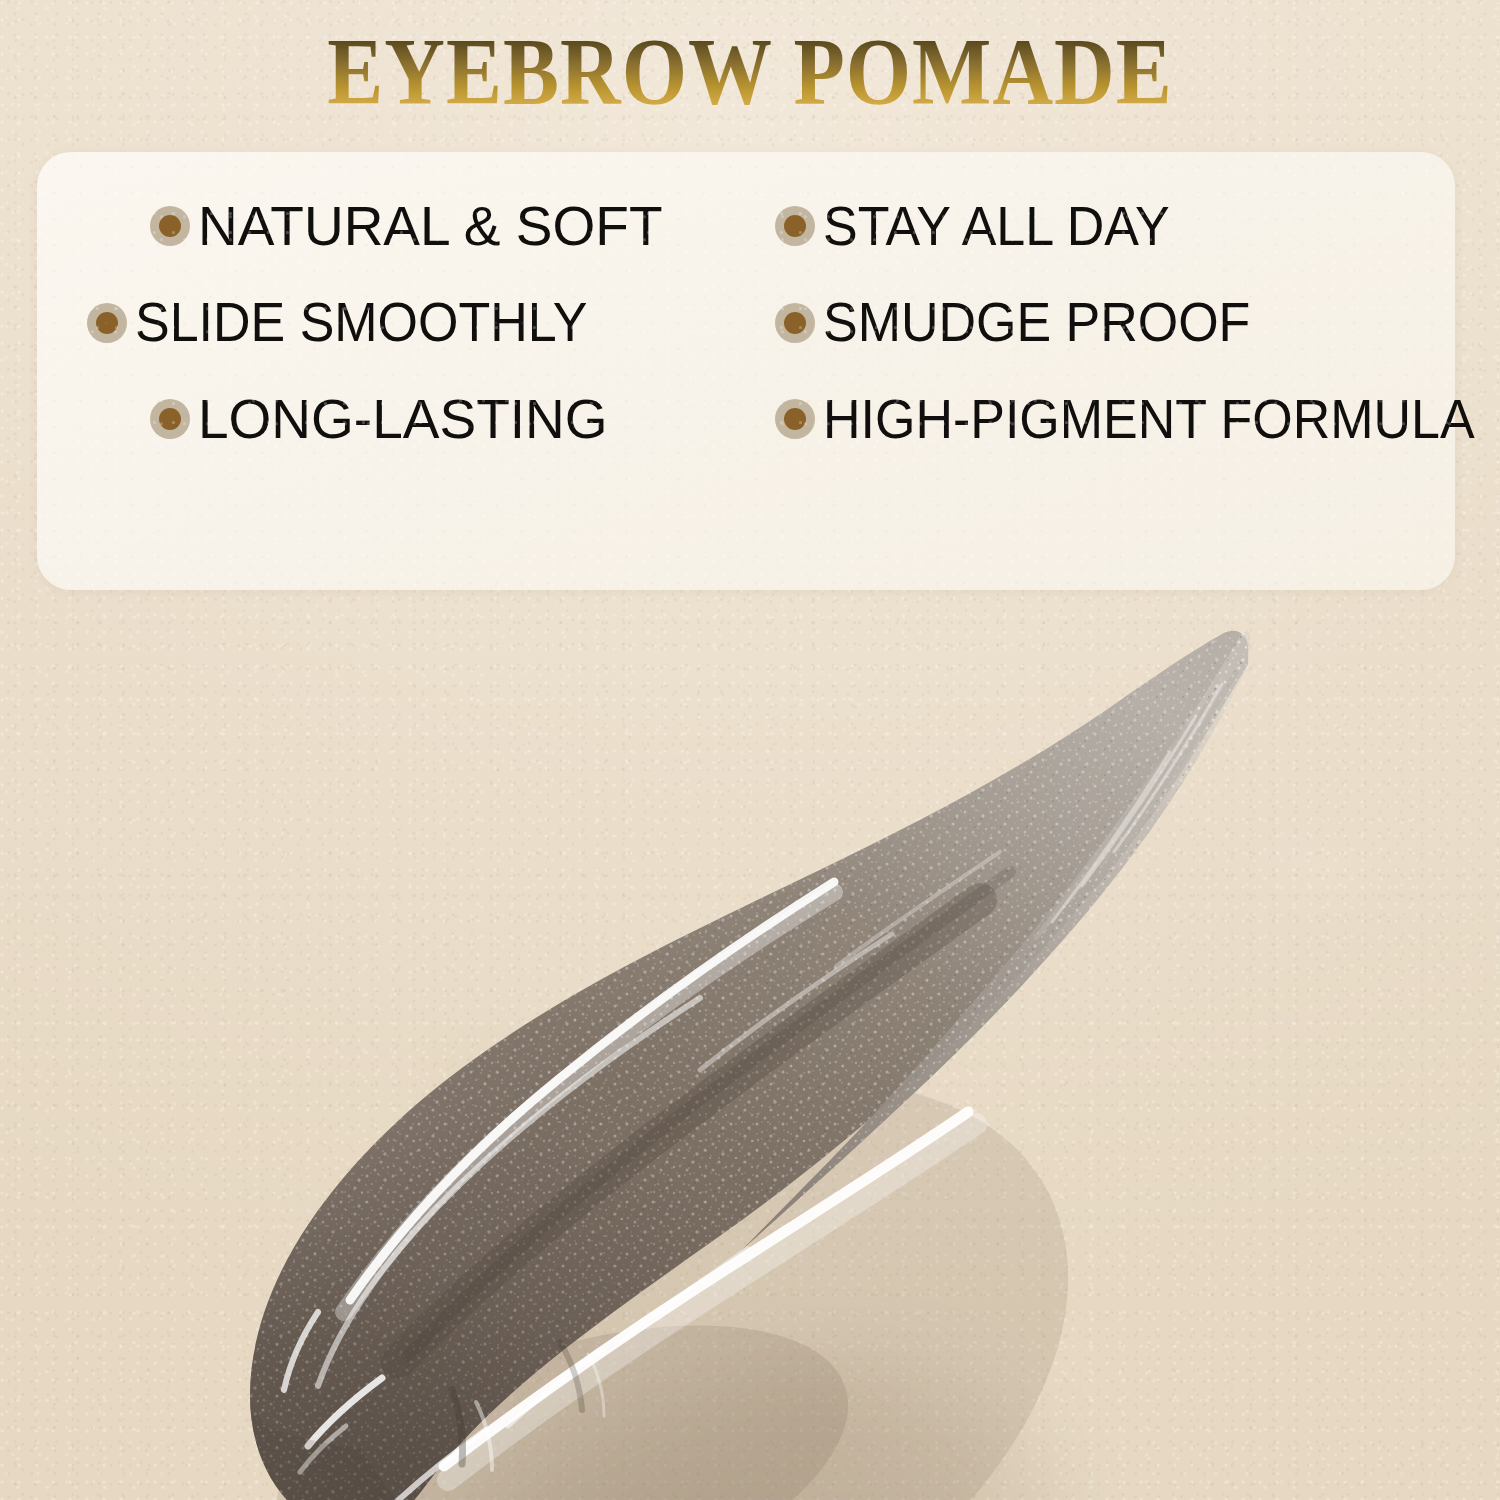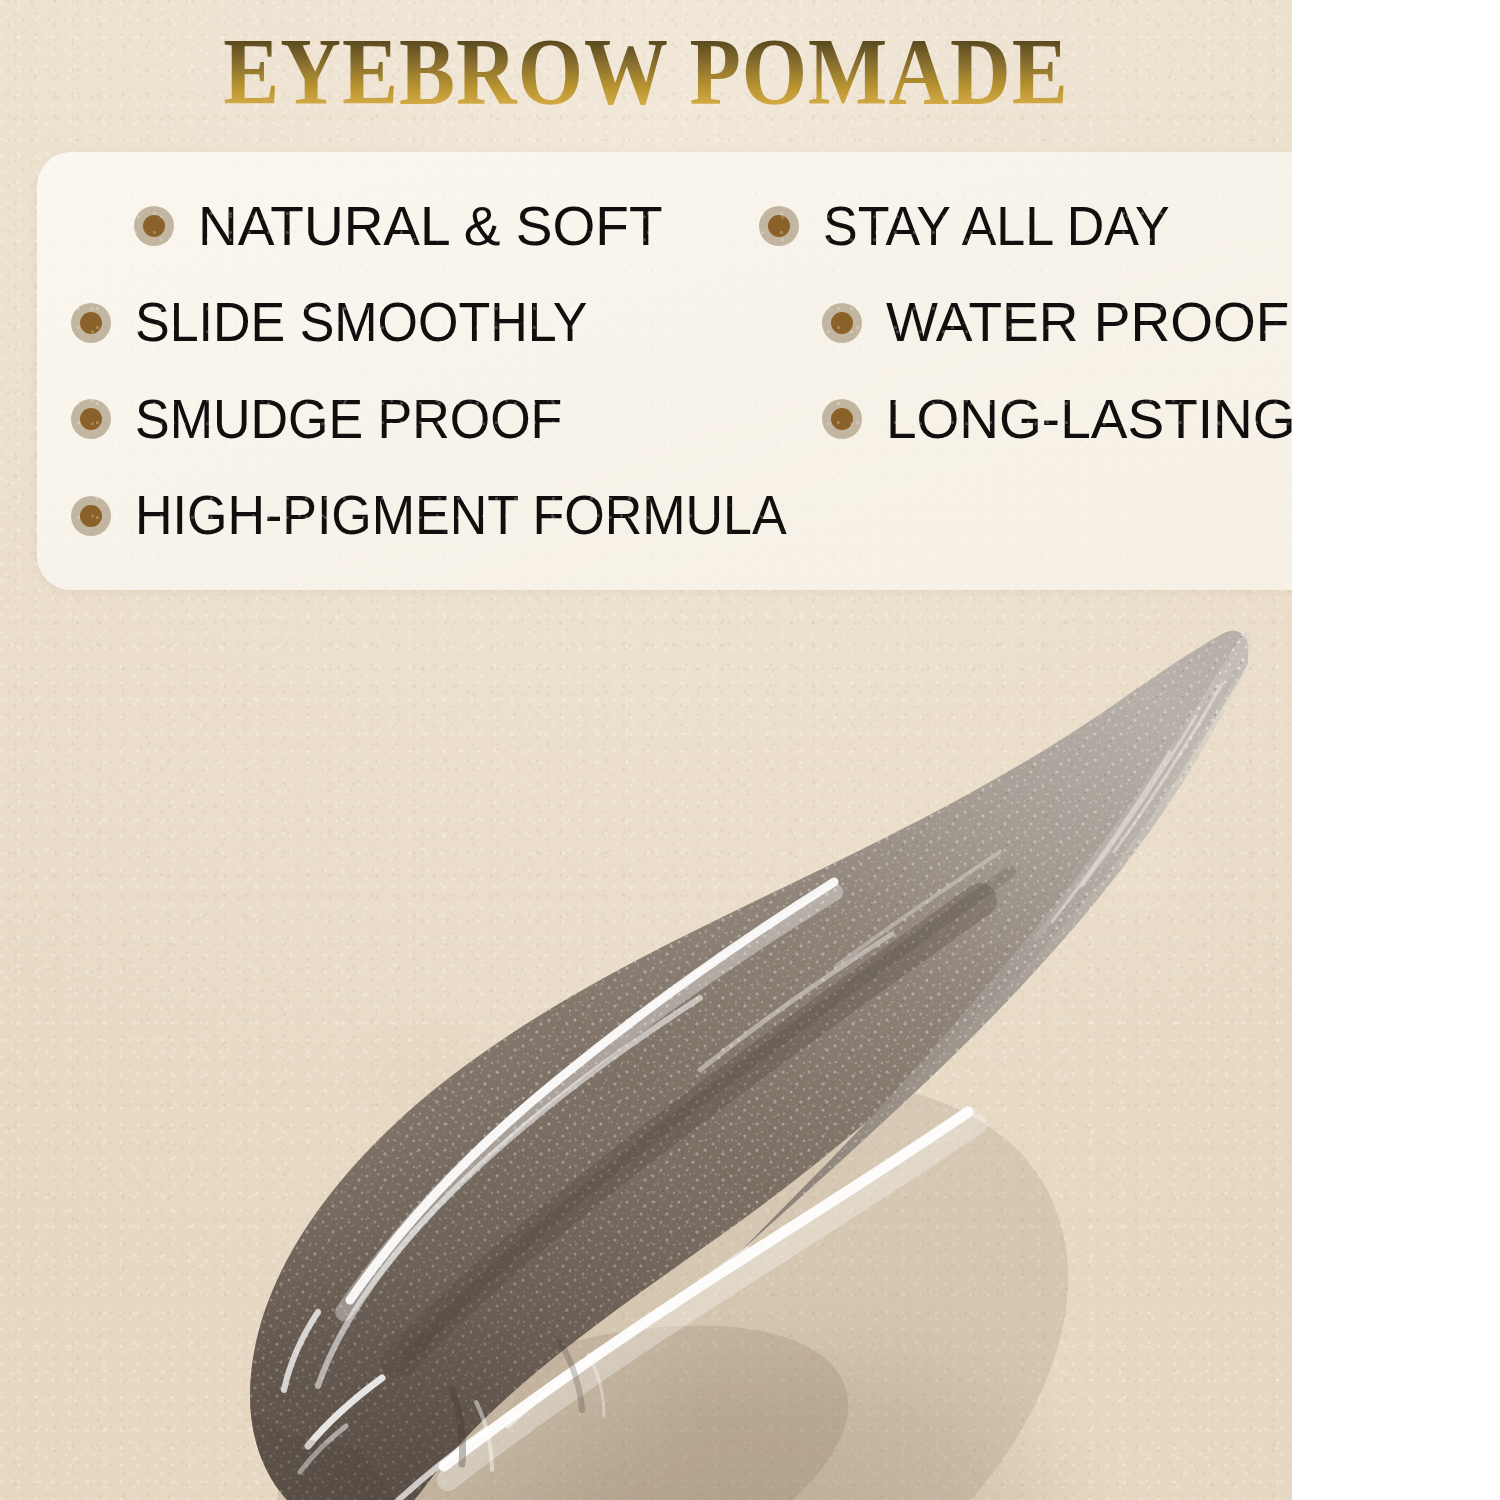--- a/index.html
+++ b/index.html
@@ -3,21 +3,21 @@
 <meta charset="utf-8">
 <style>
   html, body {
     margin: 0;
     padding: 0;
     background: #ffffff;
   }
 
   #root {
     position: relative;
-    width: 1292px;
+    width: 1500px;
     height: 1500px;
     overflow: hidden;
     font-family: "Liberation Sans", sans-serif;
     background: #ece0ce;
   }
 
   
   .bg-base {
     position: absolute;
     inset: 0;
@@ -111,22 +111,23 @@
     display: grid;
     grid-template-columns: 688px 1fr;
     grid-template-rows: repeat(4, 1fr);
     padding: 26px 0 26px 0;
     box-sizing: border-box;
   }
 
   .feature-item {
     display: flex;
     align-items: center;
-    gap: 24px;
+    gap: 8px;
     padding-left: 97px;
+    margin-left: 16px;
   }
   .feature-item.col-right {
     padding-left: 34px;
   }
 
   .bullet {
     flex: 0 0 auto;
     width: 40px;
     height: 40px;
     border-radius: 50%;
@@ -208,26 +209,20 @@
         <span class="feature-label">STAY ALL DAY</span>
       </div>
 
       <div class="feature-item col-right">
         <span class="bullet">
             <span class="dot"></span>
           </span>
         <span class="feature-label">SLIDE SMOOTHLY</span>
       </div>
 
-      <div class="feature-item col-left">
-        <span class="bullet">
-            <span class="dot"></span>
-          </span>
-        <span class="feature-label">WATER PROOF</span>
-      </div>
       <div class="feature-item col-right">
         <span class="bullet">
             <span class="dot"></span>
           </span>
         <span class="feature-label">SMUDGE PROOF</span>
       </div>
 
       <div class="feature-item col-left">
         <span class="bullet">
             <span class="dot"></span>

